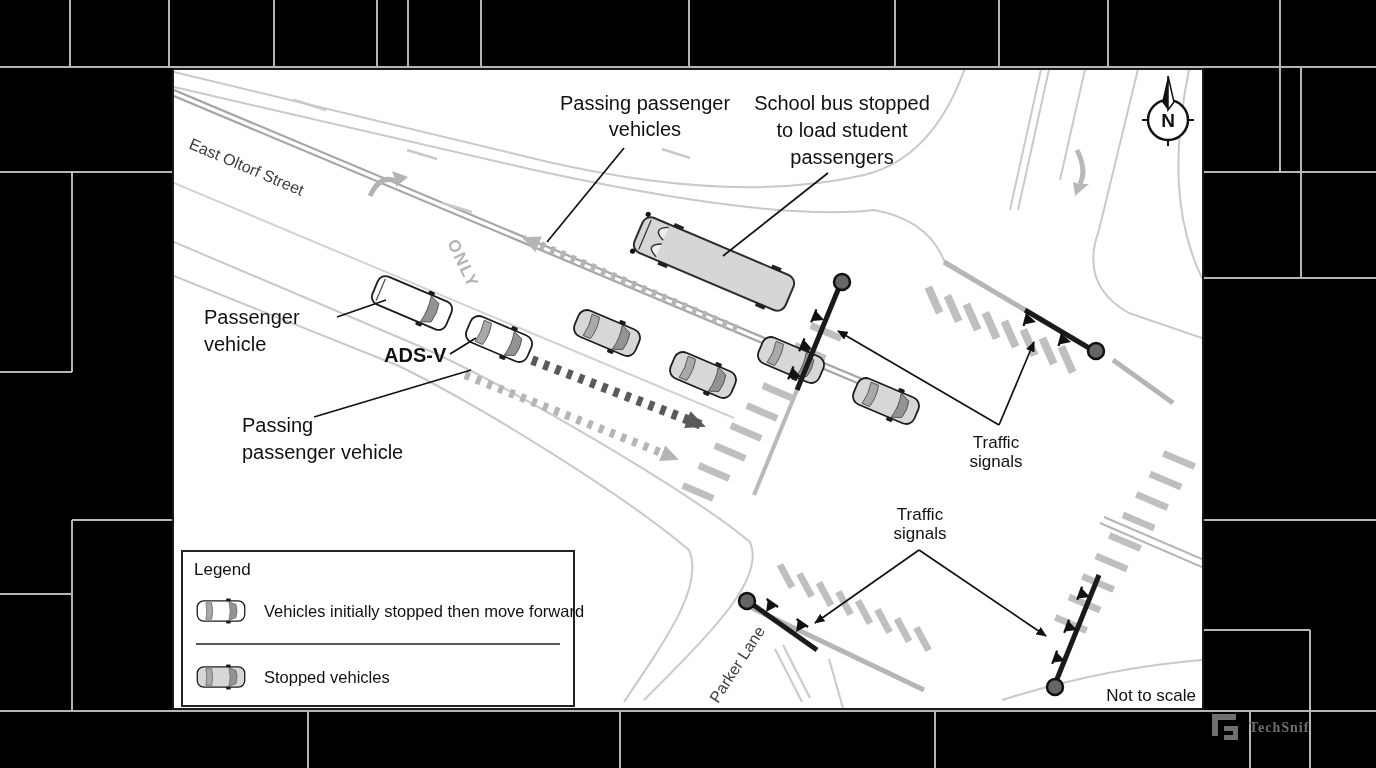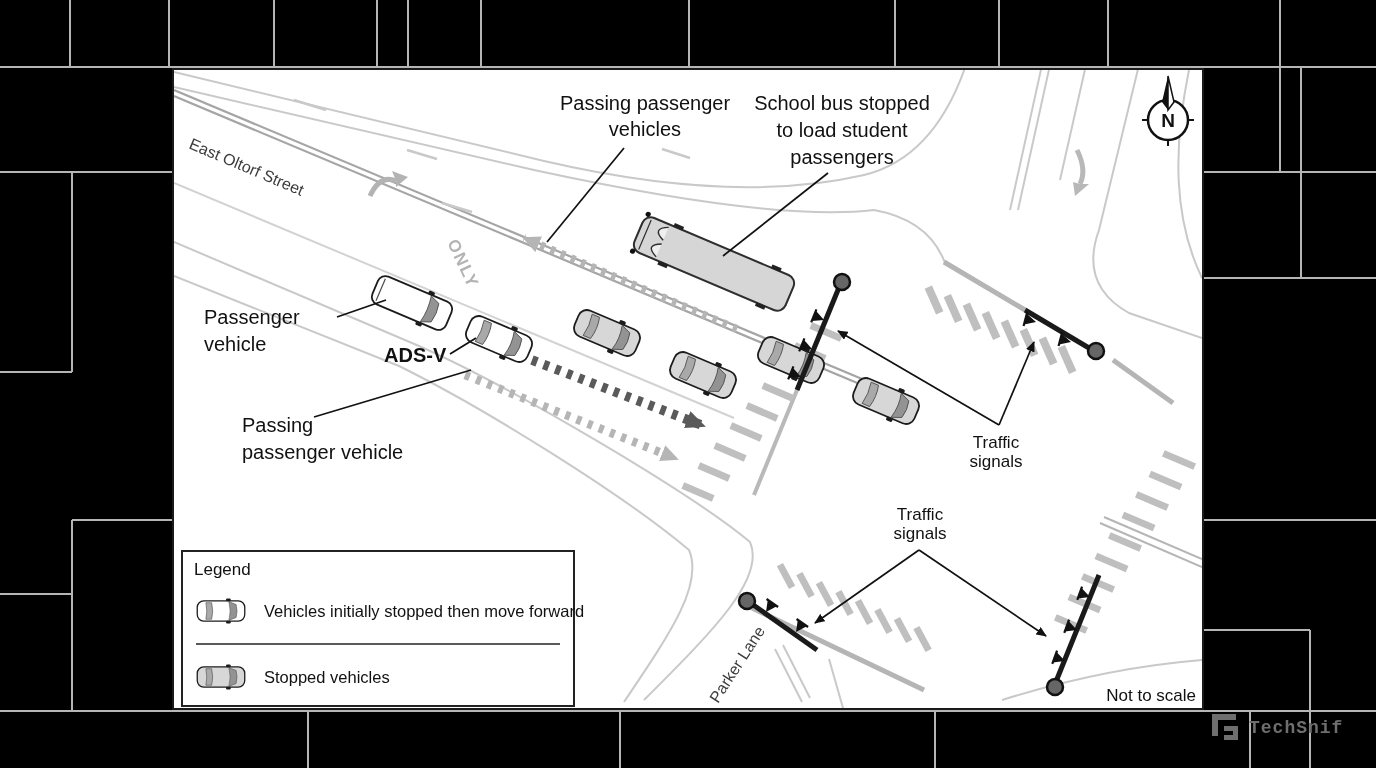--- a/index.html
+++ b/index.html
@@ -3,22 +3,22 @@
 <meta charset="utf-8">
 <style>
   html,body{margin:0;padding:0;background:#000;}
   body{width:1376px;height:768px;position:relative;overflow:hidden;
        font-family:"Liberation Sans",sans-serif;}
   #bggrid{position:absolute;left:0;top:0;}
   .panel{position:absolute;left:172px;top:68px;width:1032px;height:642px;
          background:#fff;border:2px solid #1a1a1a;box-sizing:border-box;}
   .panel svg{position:absolute;left:0;top:0;}
   .watermark{position:absolute;left:1212px;top:712px;display:flex;align-items:center;gap:7px;}
-  .watermark .brand{font-family:Liberation Mono, monospace;font-weight:bold;
-        font-size:18px;color:#6f6f6f;letter-spacing:1px;}
+  .watermark .brand{font-family:Liberation Serif, serif;font-weight:bold;
+        font-size:14px;color:#6f6f6f;letter-spacing:1px;}
   text{fill:#111;}
   .t20{font-size:20px;}
   .t17{font-size:17px;}
   .t16{font-size:16.5px;}
   .bold{font-weight:bold;}
   .street{font-size:16px;fill:#3c3c3c;}
   .roadmark{font-size:17px;font-weight:bold;fill:#b3b3b3;letter-spacing:1.5px;}
 </style>
 </head>
 <body>

